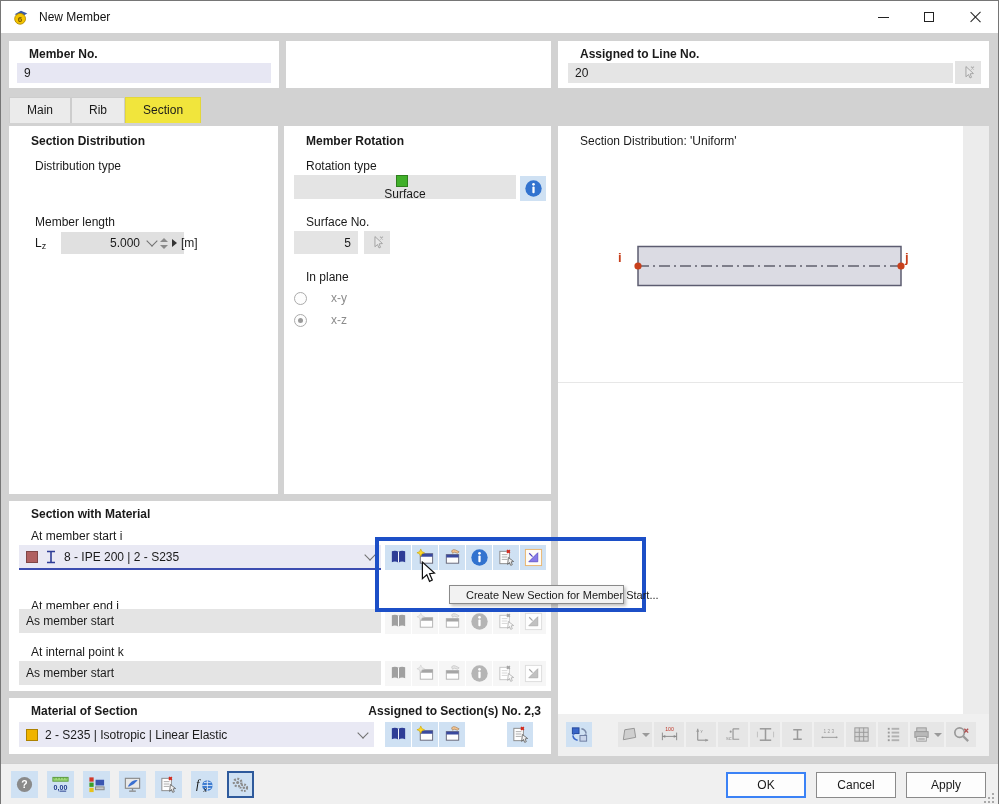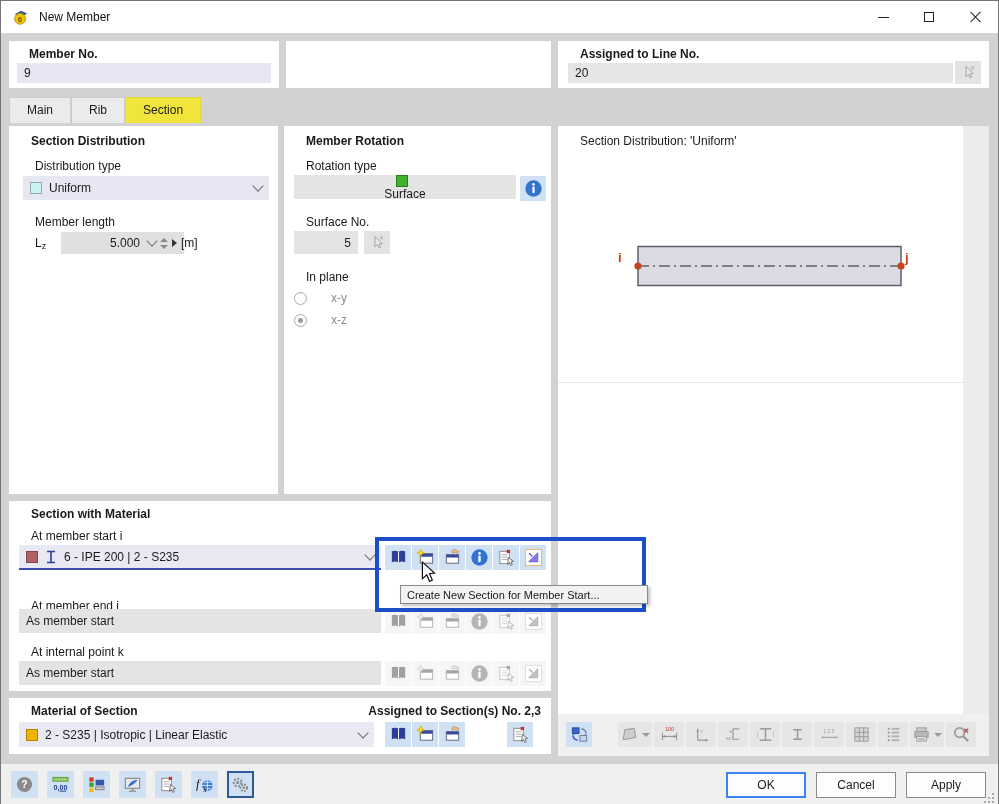--- a/index.html
+++ b/index.html
@@ -56,22 +56,22 @@
   .tri-up{width:0;height:0;border-left:4px solid transparent;border-right:4px solid transparent;border-bottom:4px solid #8a8a8a;}
   .tri-dn{width:0;height:0;border-left:4px solid transparent;border-right:4px solid transparent;border-top:4px solid #8a8a8a;}
   .tri-right{width:0;height:0;border-top:4px solid transparent;border-bottom:4px solid transparent;border-left:5px solid #333;}
 
   .radio{width:13px;height:13px;border-radius:50%;border:1px solid #ababab;background:#fdfdfd;box-sizing:border-box;position:relative;flex:0 0 auto;}
   .radio.checked::after{content:"";position:absolute;inset:3px;border-radius:50%;background:#9a9a9a;}
   .radio-row{position:absolute;display:flex;align-items:center;gap:24px;color:#8c8c8c;}
 
   
   .hl-box{position:absolute;left:374px;top:536px;width:271px;height:75px;border:4px solid #1c4fc7;box-sizing:border-box;pointer-events:none;}
-  .tooltip{position:absolute;left:399px;top:584px;width:248px;height:19px;background:#f2f2f2;border:1px solid #8a8a8a;
-           box-sizing:border-box;font-size:11px;display:flex;align-items:center;padding:0 6px;white-space:nowrap;box-shadow:2px 2px 3px rgba(0,0,0,.25);}
+  .tooltip{position:absolute;left:448px;top:584px;width:175px;height:19px;background:#f2f2f2;border:1px solid #8a8a8a;
+           box-sizing:border-box;font-size:11px;display:flex;align-items:center;padding:0 16px;white-space:nowrap;box-shadow:2px 2px 3px rgba(0,0,0,.25);}
   .big-cursor{position:absolute;left:420px;top:560px;}
 
   
   .preview-title{position:absolute;left:10px;top:8px;}
   .beam-svg{position:absolute;left:72px;top:112px;}
   .node-lbl{position:absolute;font-weight:bold;font-size:13px;color:#c8401c;}
   .divider-h{position:absolute;left:0;top:256px;width:405px;height:1px;background:#e7e7e7;}
   .gutter{position:absolute;left:405px;top:0;width:26px;height:588px;background:#ececec;}
   .view-strip{position:absolute;left:0;top:588px;width:431px;height:42px;background:#f0f0f0;}
   .view-icons{position:absolute;right:13px;top:596px;display:flex;gap:2px;}
@@ -136,25 +136,20 @@
 
   <div class="tabbar">
     <div class="tab">Main</div>
     <div class="tab">Rib</div>
     <div class="tab active">Section</div>
   </div>
 
   <div class="panel" style="left:8px;top:125px;width:269px;height:368px;">
     <span class="lbl group-header" style="left:10px;top:8px;">Section Distribution</span>
     <span class="lbl" style="left:14px;top:33px;">Distribution type</span>
-    <div class="combo lavender" style="position:absolute;left:14px;top:50px;width:246px;">
-      <span class="swatch sw-uniform"></span>
-      <span>Uniform</span>
-      <span class="chev"></span>
-    </div>
     <span class="lbl" style="left:14px;top:89px;">Member length</span>
     <span class="lbl" style="left:14px;top:110px;">L<span class="sub">z</span></span>
     <div class="field" style="position:absolute;left:52px;top:106px;width:123px;height:22px;background:#e0e0e0;">
       <span class="val-right">5.000</span>
       <span class="chev" style="margin-left:8px;"></span>
       <span class="spinners">
           <span class="tri-up"></span>
           <span class="tri-dn"></span>
         </span>
       <span class="tri-right"></span>
@@ -317,21 +312,21 @@
 
   <div class="panel" style="left:8px;top:500px;width:542px;height:190px;">
     <span class="lbl group-header" style="left:10px;top:6px;">Section with Material</span>
 
     <span class="lbl" style="left:10px;top:28px;">At member start i</span>
     <div class="combo focus-underline" style="position:absolute;left:10px;top:44px;width:362px;height:25px;">
       <span class="swatch sw-section"></span>
       <svg width="12" height="14" viewBox="0 0 12 14" style="margin-right:7px;">
         <path d="M2 1.5 h8 M2 12.5 h8 M6 1.5 v11" stroke="#2e3d96" stroke-width="1.6"></path>
       </svg>
-      <span>6 - IPE 200 | 2 - S235</span>
+      <span>8 - IPE 200 | 2 - S235</span>
       <span class="chev"></span>
     </div>
     <div class="icon-row" style="left:376px;top:44px;">
         <span class="ibtn">
           <svg viewBox="0 0 20 20">
             <path d="M10 4 C8 2.5 5 2.5 3 3.5 V15 C5 14 8 14 10 15.5 C12 14 15 14 17 15 V3.5 C15 2.5 12 2.5 10 4 Z" fill="#2e3d96"></path>
             <line x1="10" y1="4" x2="10" y2="15.5" stroke="#fff" stroke-width="1"></line>
           </svg>
         </span>
         <span class="ibtn">

